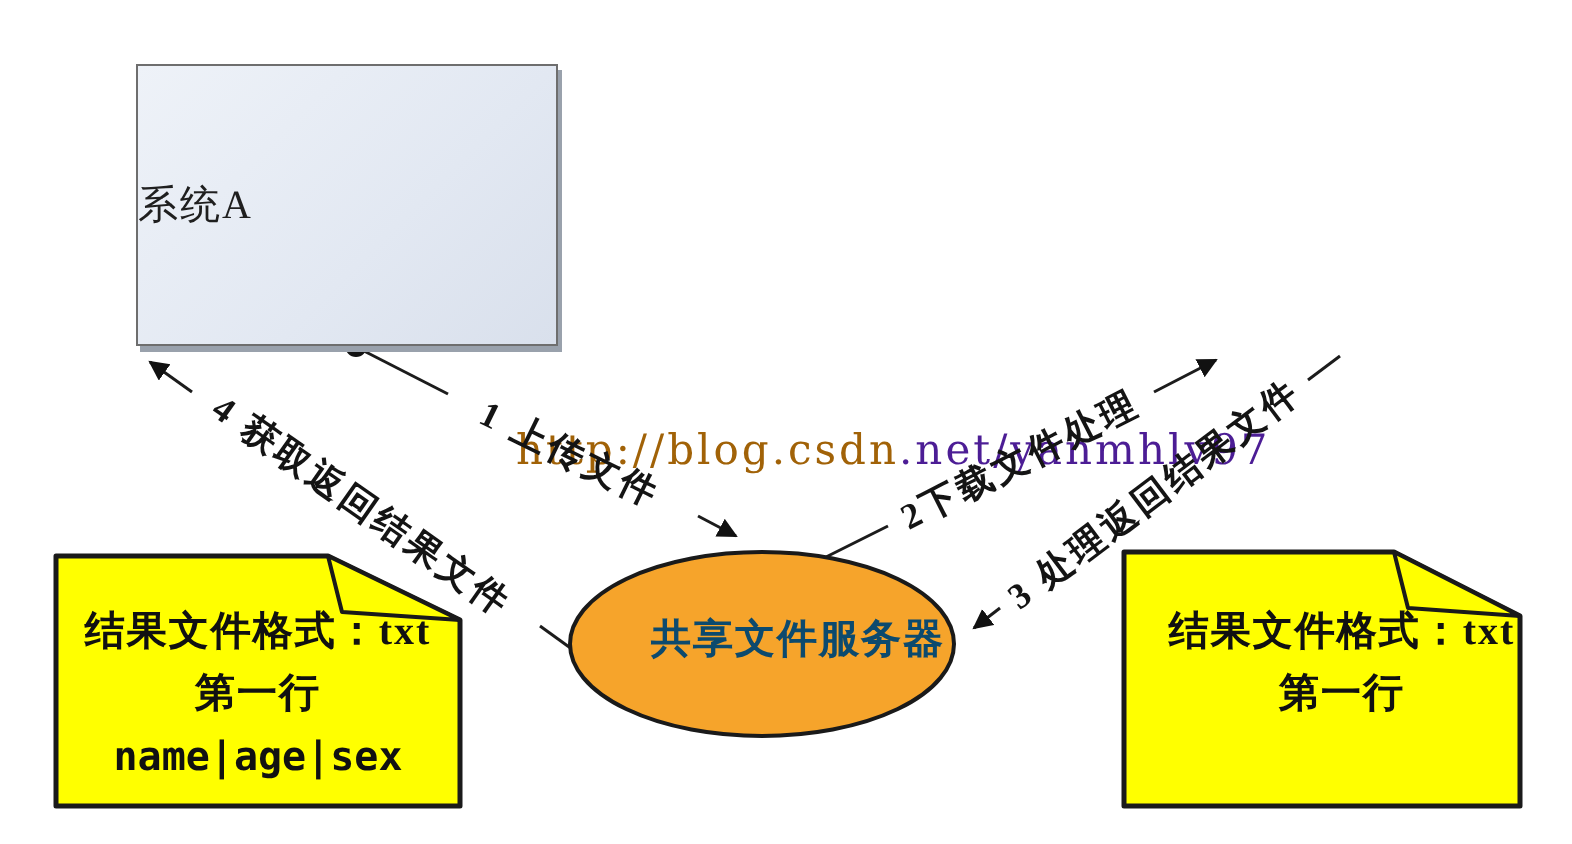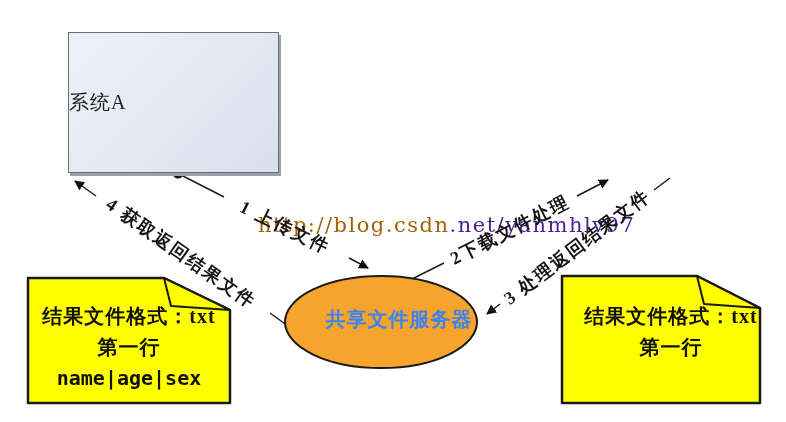--- a/index.html
+++ b/index.html
@@ -24,21 +24,21 @@
     border:1px solid #6e6e6e;
     box-shadow:2px 3px 0 0 #99a1ac;
     display:flex;align-items:center;justify-content:flex-start;
     font-size:20px;color:#1f1f1f;font-weight:500;letter-spacing:1px;
   }
   .sysA{left:68px;top:32px;}
   .sysB{left:516px;top:32px;}
   
   .server-label{
     left:286px;top:306px;width:226px;text-align:center;z-index:4;
-    font-size:20px;font-weight:700;color:#3b82f6;letter-spacing:1px;
+    font-size:20px;font-weight:700;color:#0c4a6e;letter-spacing:1px;
   }
   
   .flow-label{
     z-index:4;white-space:nowrap;font-size:18px;font-weight:600;color:#141414;
     letter-spacing:2px;
   }
   .fl1{left:285px;top:227px;transform:translate(-50%,-50%) rotate(26deg);}
   .fl2{left:510px;top:230px;transform:translate(-50%,-50%) rotate(-27deg);}
   .fl3{left:577px;top:247px;transform:translate(-50%,-50%) rotate(-37deg);}
   .fl4{left:181px;top:253px;transform:translate(-50%,-50%) rotate(35deg);}

